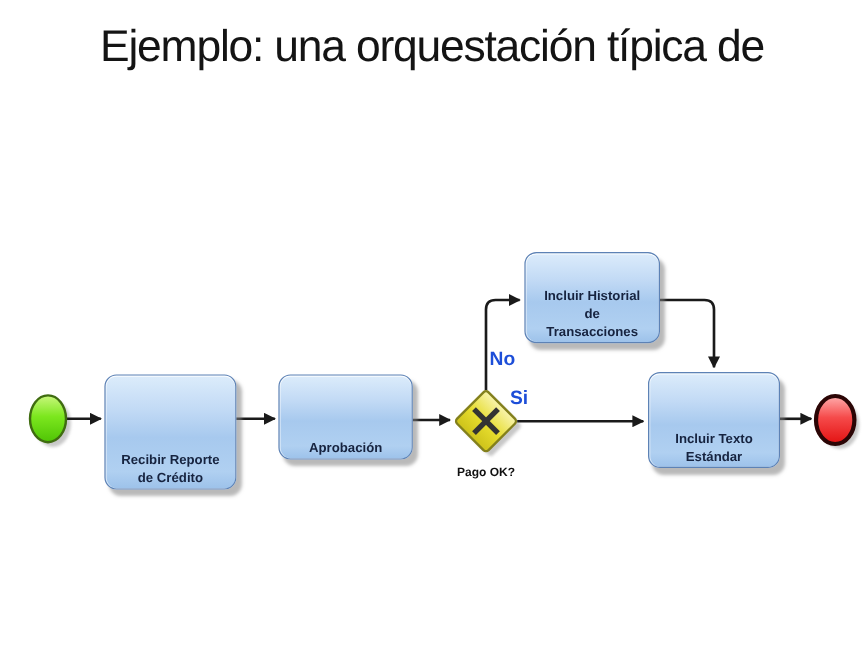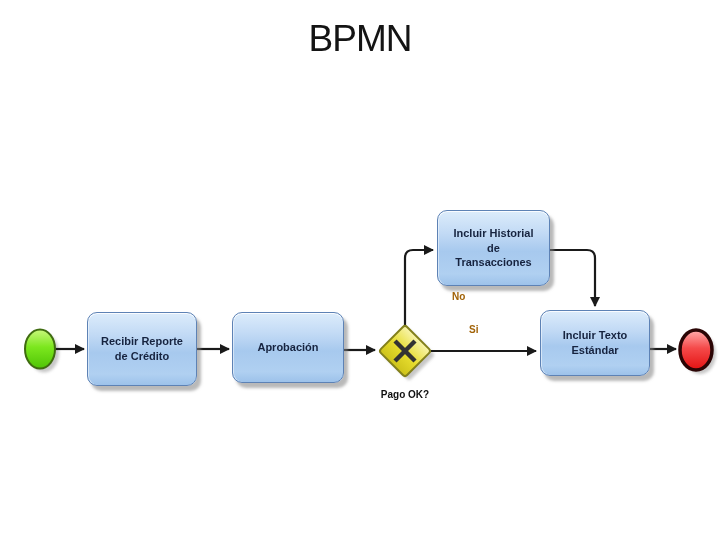--- a/index.html
+++ b/index.html
@@ -12,37 +12,37 @@
     font-size:37px;line-height:1.25;letter-spacing:-1px;color:#141414;font-weight:400;
   }
   .layer{position:absolute;left:0;top:0;width:720px;height:540px;}
   .task{
     position:absolute;box-sizing:border-box;
     border:1.6px solid #5d82b5;border-radius:10px;
     background:linear-gradient(180deg,#dcecfb 0%,#c2daf5 30%,#a7c9ee 55%,#b0d0f1 85%,#9dc2ea 100%);
     box-shadow:4px 5px 3px rgba(128,128,128,.55),
                inset 0 1px 0 rgba(255,255,255,.85),
                inset 1px 0 0 rgba(255,255,255,.5);
-    display:flex;align-items:center;justify-content:center;text-align:center;
+    display:flex;align-items:flex-end;justify-content:center;text-align:center;
     font-weight:bold;font-size:11px;line-height:1.35;color:#16233f;
   }
   .task span{display:block;max-width:92px;}
-  .edge-label{position:absolute;font-weight:bold;font-size:10px;color:#a16207;margin-left:44px;}
+  .edge-label{position:absolute;font-weight:bold;font-size:16px;color:#1d4ed8;}
   .gateway-label{
     position:absolute;left:369px;top:389px;width:72px;text-align:center;
     font-weight:bold;font-size:10px;color:#101010;
   }
 </style>
 </head>
 <body>
 
 <div class="slide">
 
   <div class="title">
-    <div>BPMN</div>
+    <div>Ejemplo: una orquestación típica de</div>
   </div>
 
   <svg class="layer" width="720" height="540" viewBox="0 0 720 540">
     <defs>
       <marker id="arw" viewBox="0 0 10 10" refX="9" refY="5" markerWidth="10" markerHeight="10" markerUnits="userSpaceOnUse" orient="auto">
         <path d="M0,0 L10,5 L0,10 Z" fill="#1a1a1a"></path>
       </marker>
       <linearGradient id="greenGrad" x1="0" y1="0" x2="0" y2="1">
         <stop offset="0" stop-color="#c9f77c"></stop>
         <stop offset="0.45" stop-color="#7ce71e"></stop>
@@ -83,33 +83,33 @@
 
     <rect x="-18.5" y="-18.5" width="37" height="37" rx="3" transform="translate(405,351) rotate(45)" fill="url(#yellowGrad)" stroke="#83801c" stroke-width="2"></rect>
     <g stroke="#333333" stroke-width="4.4">
       <path d="M395,341 L415,361"></path>
       <path d="M415,341 L395,361"></path>
     </g>
 
     <ellipse cx="696" cy="350" rx="16" ry="20" fill="url(#redGrad)" stroke="#2b0505" stroke-width="3.5"></ellipse>
   </svg>
 
-  <div class="task" style="left:87px;top:312px;width:110px;height:74px;">
+  <div class="task" style="left:87px;top:312px;width:110px;height:96px;">
     <span>Recibir Reporte de Crédito</span>
   </div>
 
   <div class="task" style="left:232px;top:312px;width:112px;height:71px;">
     <span>Aprobación</span>
   </div>
 
   <div class="task" style="left:437px;top:210px;width:113px;height:76px;">
     <span>Incluir Historial de Transacciones</span>
   </div>
 
-  <div class="task" style="left:540px;top:310px;width:110px;height:66px;">
+  <div class="task" style="left:540px;top:310px;width:110px;height:80px;">
     <span style="max-width:80px;">Incluir Texto Estándar</span>
   </div>
 
   <div class="edge-label" style="left:408px;top:291px;">No</div>
   <div class="edge-label" style="left:425px;top:324px;">Si</div>
   <div class="gateway-label">Pago OK?</div>
 
 </div>
 
 </body></html>

